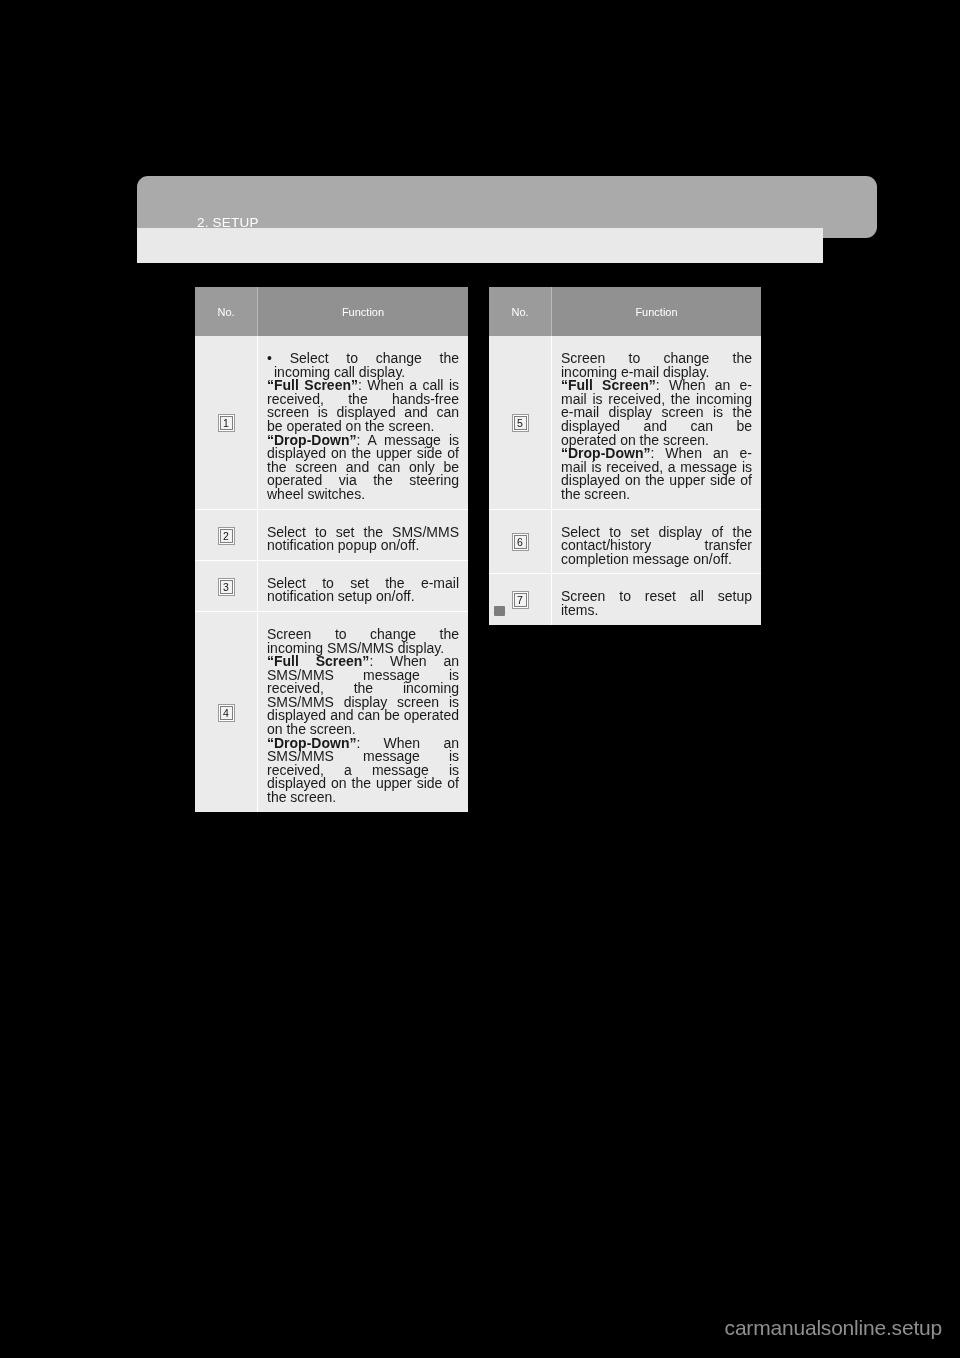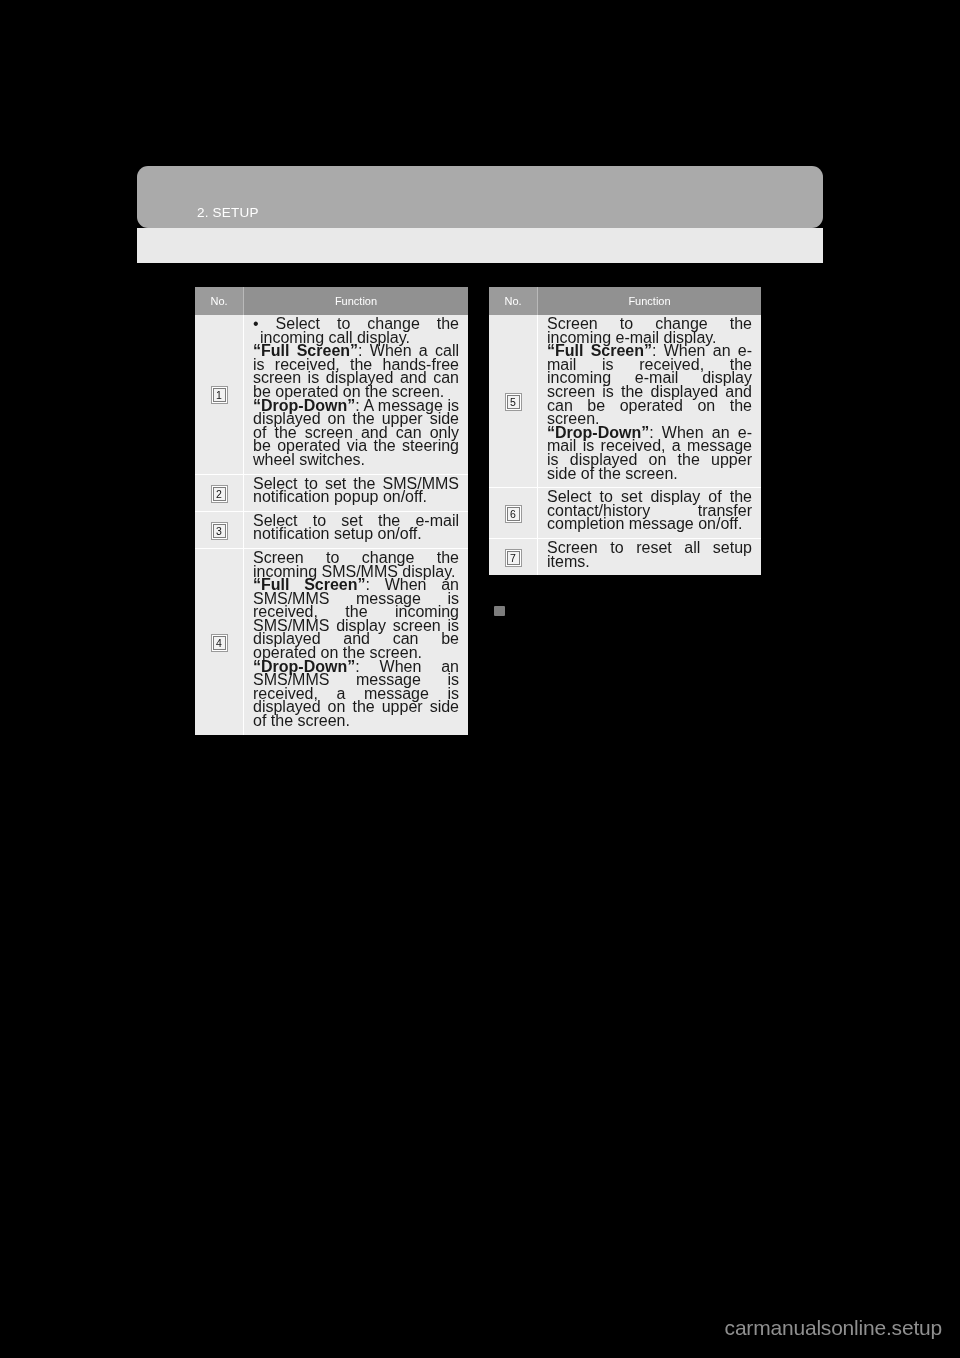--- a/index.html
+++ b/index.html
@@ -12,22 +12,22 @@
     height: 1358px;
     position: relative;
     font-family: "Liberation Sans", sans-serif;
     overflow: hidden;
   }
 
   
   .hdr-dark {
     position: absolute;
     left: 137px;
-    top: 166px;
-    width: 686px;
+    top: 176px;
+    width: 740px;
     height: 62px;
     background: #aaaaaa;
     border-radius: 11px;
   }
   .hdr-title {
     position: absolute;
     left: 60px;
     bottom: 8px;
     color: #ffffff;
     font-size: 13.5px;
@@ -51,45 +51,45 @@
     background: #ebebeb;
   }
   .tbl.left  { left: 195px; top: 287px; width: 273px; }
   .tbl.right { left: 489px; top: 287px; width: 272px; }
 
   .tbl th {
     background: #919191;
     color: #ffffff;
     font-weight: normal;
     font-size: 11px;
-    height: 28px;
+    height: 35px;
     line-height: 26px;
-    padding: 0;
+    padding: 7px;
     text-align: center;
     border: none;
   }
   .tbl th.no-col  { width: 48px; border-right: 1px solid #b9b9b9; background: #9b9b9b; }
   .tbl th.fn-col  { }
 
   .tbl td {
     background: #ebebeb;
     vertical-align: middle;
     padding: 0;
     border-top: 1px solid #ffffff;
   }
   .tbl tr.first-body td { border-top: none; }
 
   td.no-cell {
     width: 48px;
     text-align: center;
     border-right: 1px solid #ffffff;
   }
   td.fn-cell {
-    padding: 2px 9px 7px 9px;
-    font-size: 16px;
+    padding: 16px 9px 7px 9px;
+    font-size: 14px;
     line-height: 13.6px;
     color: #1a1a1a;
     text-align: justify;
     text-justify: inter-word;
     hyphens: none;
   }
 
   
   .numbox {
     display: inline-block;

